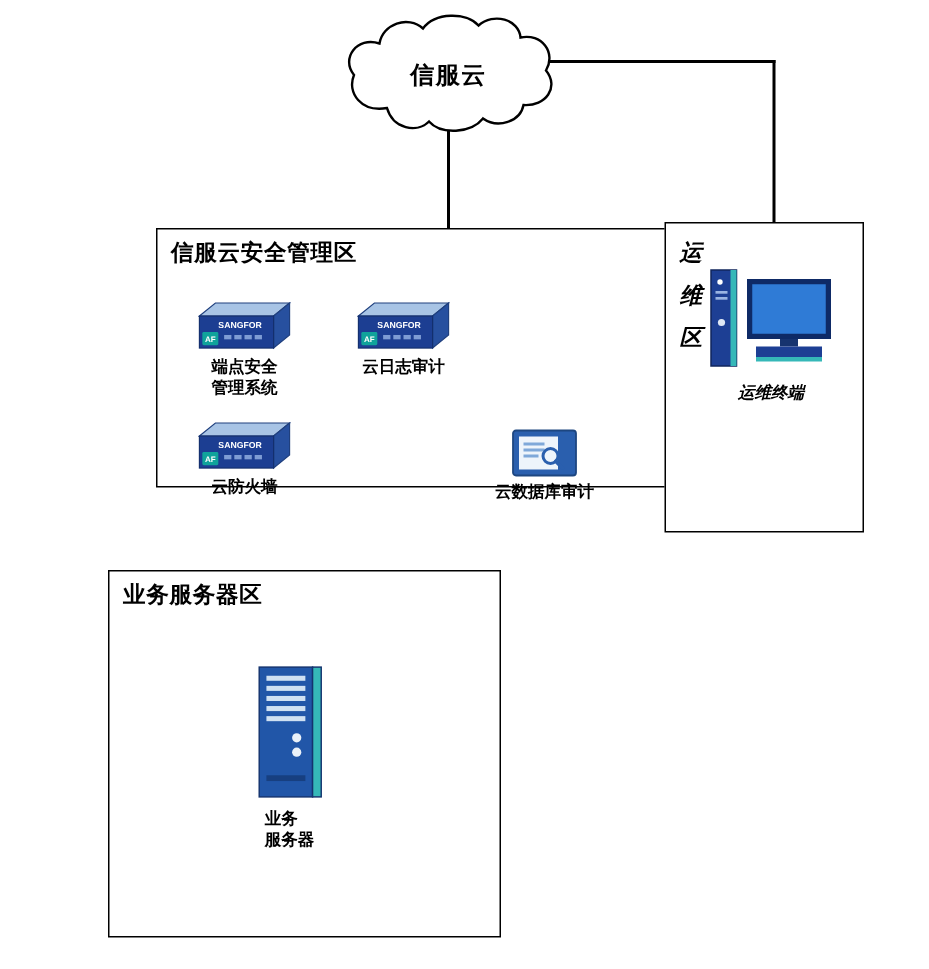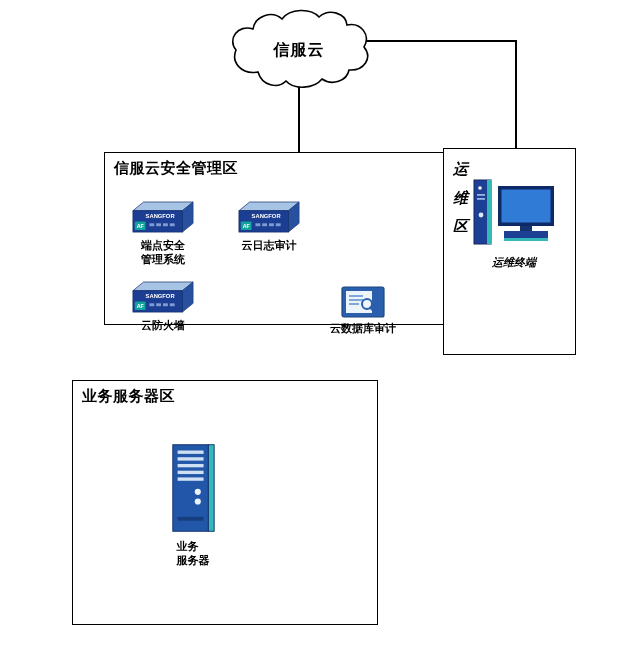--- a/index.html
+++ b/index.html
@@ -113,21 +113,21 @@
         <rect x="26" y="9" width="56" height="40" fill="#0e2a66"></rect>
         <rect x="29.5" y="12.5" width="49" height="33" fill="#2f7bd6"></rect>
         <rect x="48" y="49" width="12" height="5" fill="#16336f"></rect>
         <rect x="32" y="54" width="44" height="9" fill="#1d3f94"></rect>
         <rect x="32" y="61" width="44" height="3" fill="#35b8b8"></rect>
       </svg>
       <div class="node-label">运维终端</div>
     </div>
   </div>
 
-  <div class="zone" style="left:72px; top:380px; width:306px; height:245px;">
+  <div class="zone" style="left:72px; top:380px; width:262px; height:245px;">
     <div class="zone-title">业务服务器区</div>
 
     <div class="node" style="left:58px; top:60px; width:124px;">
       <svg width="50" height="94" viewBox="0 0 52 96">
         <rect x="5" y="3" width="37" height="90" fill="#2156a8" stroke="#14336e" stroke-width="1"></rect>
         <rect x="42" y="3" width="6" height="90" fill="#35b8b8" stroke="#14336e" stroke-width="1"></rect>
         <g fill="#cfe0f2">
           <rect x="10" y="9" width="27" height="3.5"></rect>
           <rect x="10" y="16" width="27" height="3.5"></rect>
           <rect x="10" y="23" width="27" height="3.5"></rect>

